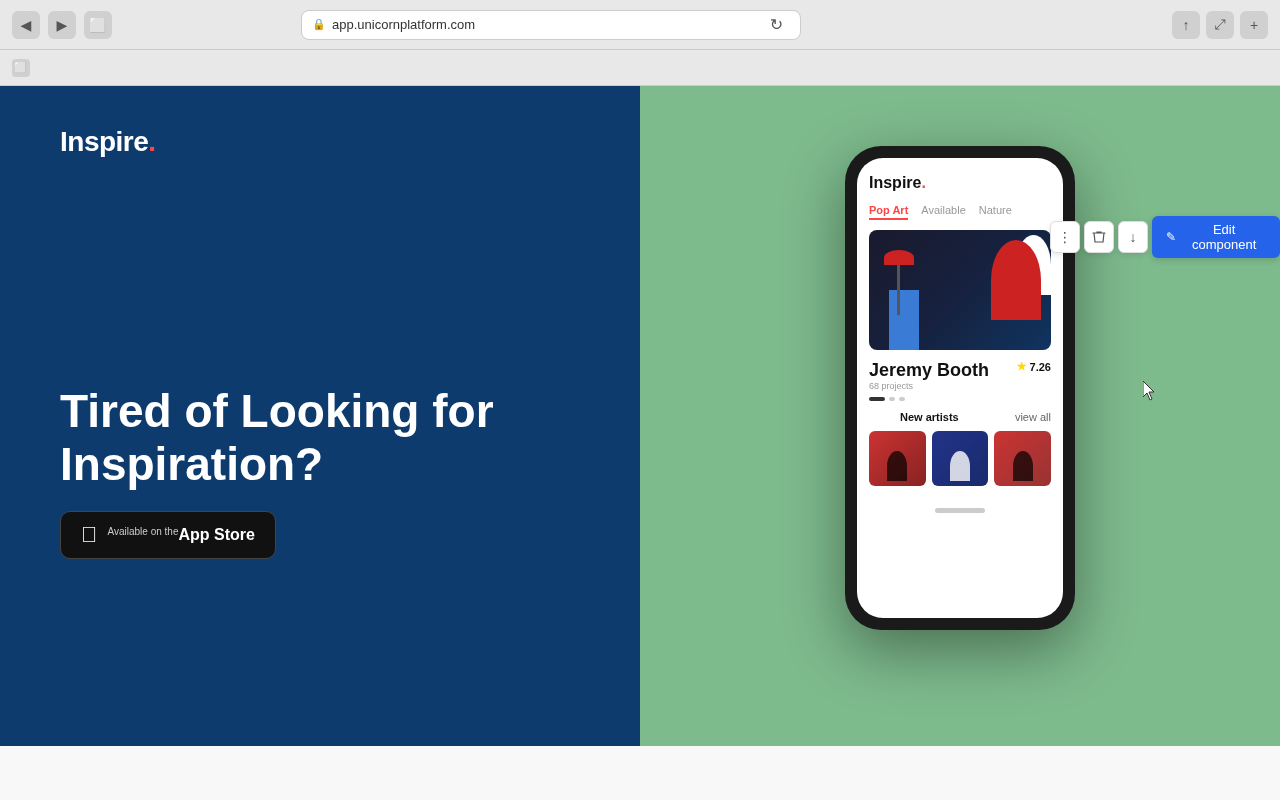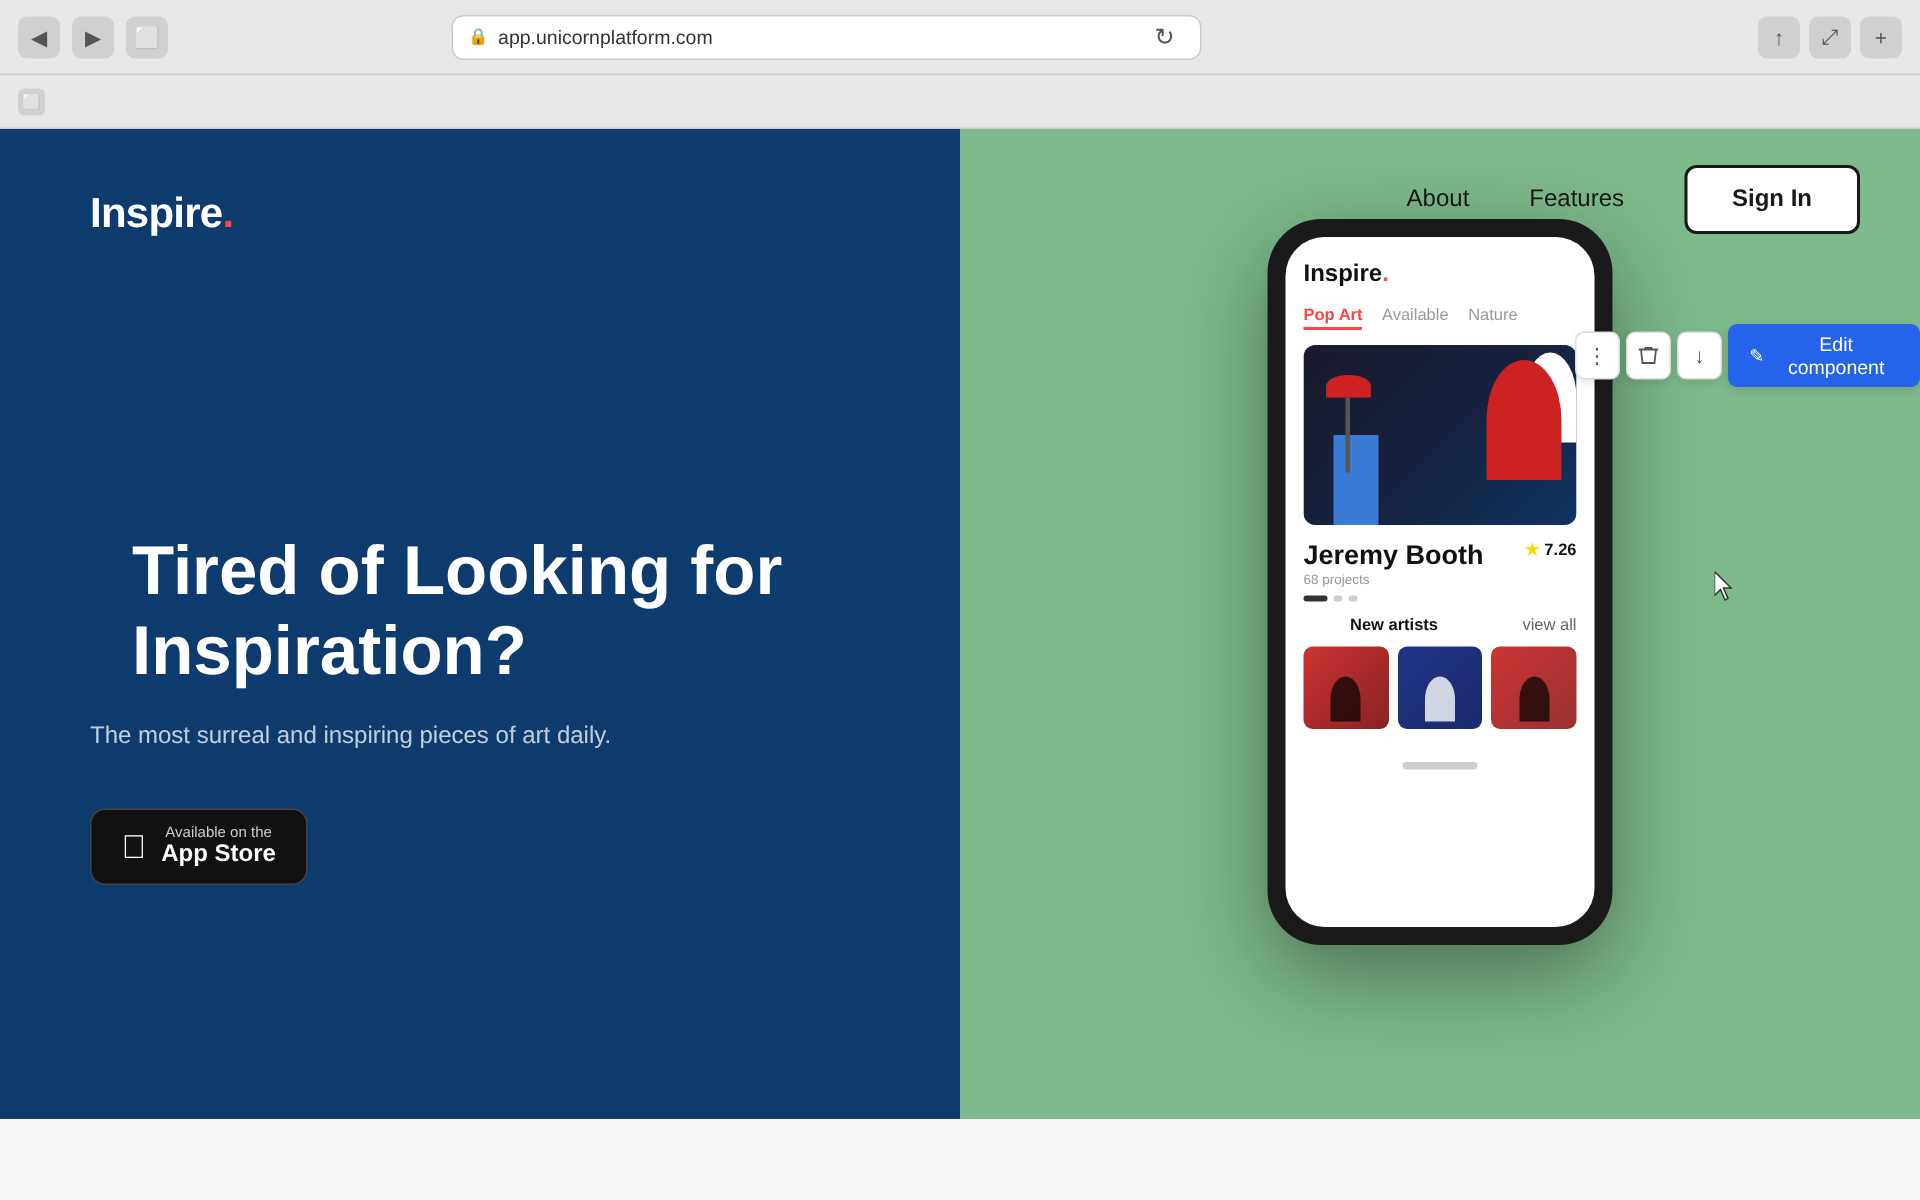--- a/index.html
+++ b/index.html
@@ -108,42 +108,41 @@
       flex-direction: column;
       justify-content: center;
       padding-top: 80px;
     }
     .hero-heading {
       font-size: 46px;
       font-weight: 800;
       color: white;
       line-height: 1.15;
       margin-bottom: 20px;
-      margin-left: 28px;
     }
     .hero-subtext {
       font-size: 16px;
       color: rgba(255,255,255,0.75);
       margin-bottom: 36px;
       line-height: 1.5;
     }
     .app-store-btn {
       display: inline-flex;
       align-items: center;
       gap: 10px;
       background: #111;
       border: 1.5px solid #444;
       border-radius: 10px;
       padding: 10px 20px;
       color: white;
       cursor: pointer;
       width: fit-content;
     }
     .app-store-apple { font-size: 22px; }
-    .app-store-text { display: flex; flex-direction: column; }
+    .app-store-text { display: flex; }
     .app-store-small { font-size: 10px; color: #ccc; }
     .app-store-large { font-size: 16px; font-weight: 700; }
 
     
     .right-panel {
       flex: 1;
       background: #7dba8c;
       position: relative;
       display: flex;
       flex-direction: column;
@@ -417,38 +416,32 @@
 <div class="main-content">
 
   <div class="hero-section">
 
     <div class="left-panel">
       <div class="logo">
         <span>Inspire</span><span class="logo-dot">.</span>
       </div>
       <div class="hero-text-block">
         <h1 class="hero-heading">Tired of Looking for Inspiration?</h1>
-        <p class="hero-subtext">The most surreal and inspiring pieces of art daily.</p>
         <button class="app-store-btn">
           <span class="app-store-apple"></span>
           <div class="app-store-text">
             <span class="app-store-small">Available on the</span>
             <span class="app-store-large">App Store</span>
           </div>
         </button>
       </div>
     </div>
 
     <div class="right-panel">
 
-      <div class="nav-bar">
-        <a class="nav-link">About</a>
-        <a class="nav-link">Features</a>
-        <button class="sign-in-btn">Sign In</button>
-      </div>
 
       <div class="phone-container">
         <div class="phone-frame">
           <div class="phone-notch"></div>
           <div class="phone-screen">
             <div class="phone-screen-inner">
 
               <div class="phone-app-logo">
                 <span>Inspire</span><span class="phone-app-logo-dot">.</span>
               </div>

